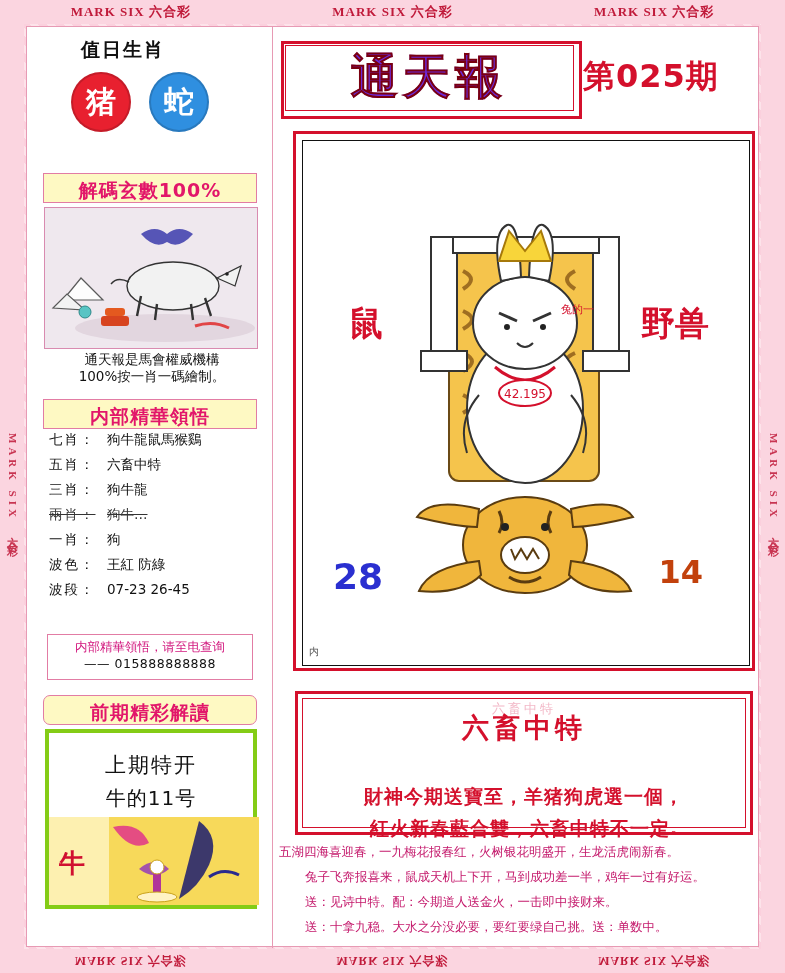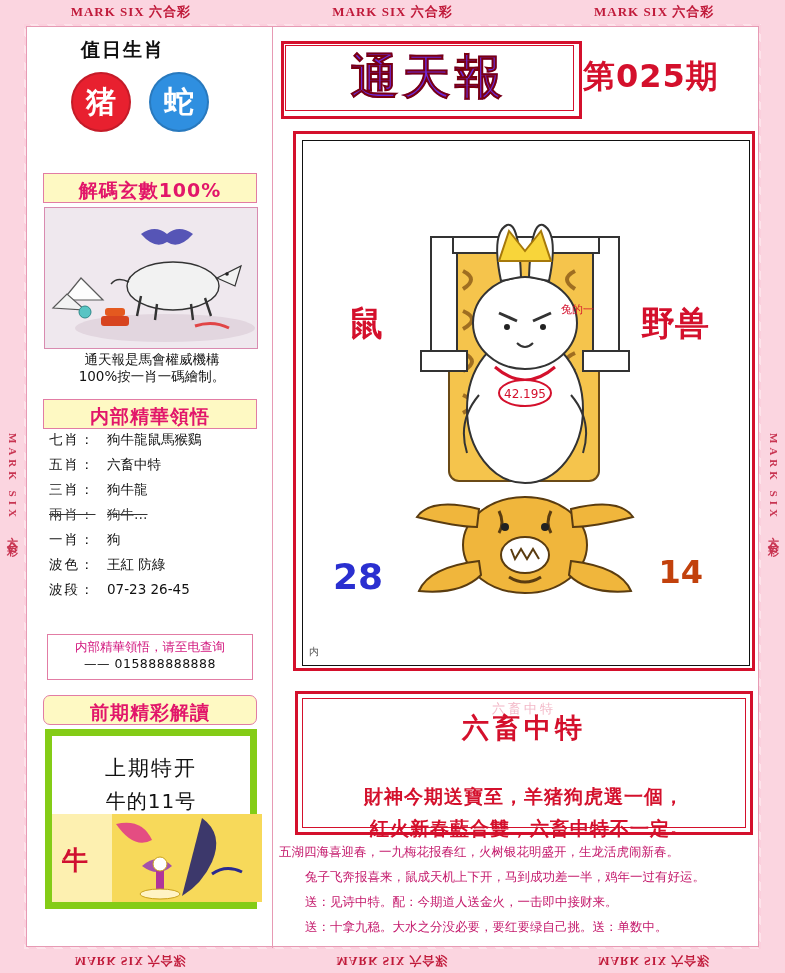--- a/index.html
+++ b/index.html
@@ -116,21 +116,21 @@
   .phone-box{
     position:absolute;left:20px;top:607px;width:206px;height:46px;
     border:1px solid #e27ca4;text-align:center;box-sizing:border-box;
     padding-top:4px;
   }
   .phone-line1{font-size:12.5px;color:#d2177e;}
   .phone-line2{font-size:12.5px;color:#111;letter-spacing:.5px;}
   .section3{top:668px;}
   .prev-box{
     position:absolute;left:18px;top:702px;width:212px;height:180px;
-    border:7px solid #84cc16;box-sizing:border-box;background:#fff;
+    border:4px solid #84cc16;box-sizing:border-box;background:#fff;
   }
   .prev-t1{
     text-align:center;font-size:21px;color:#111;margin-top:18px;letter-spacing:2px;
     font-family:"DejaVu Sans",sans-serif;
   }
   .prev-t2{
     text-align:center;font-size:20px;color:#111;margin-top:6px;letter-spacing:1px;
     font-family:"DejaVu Sans",sans-serif;
   }
   .prev-pic{

